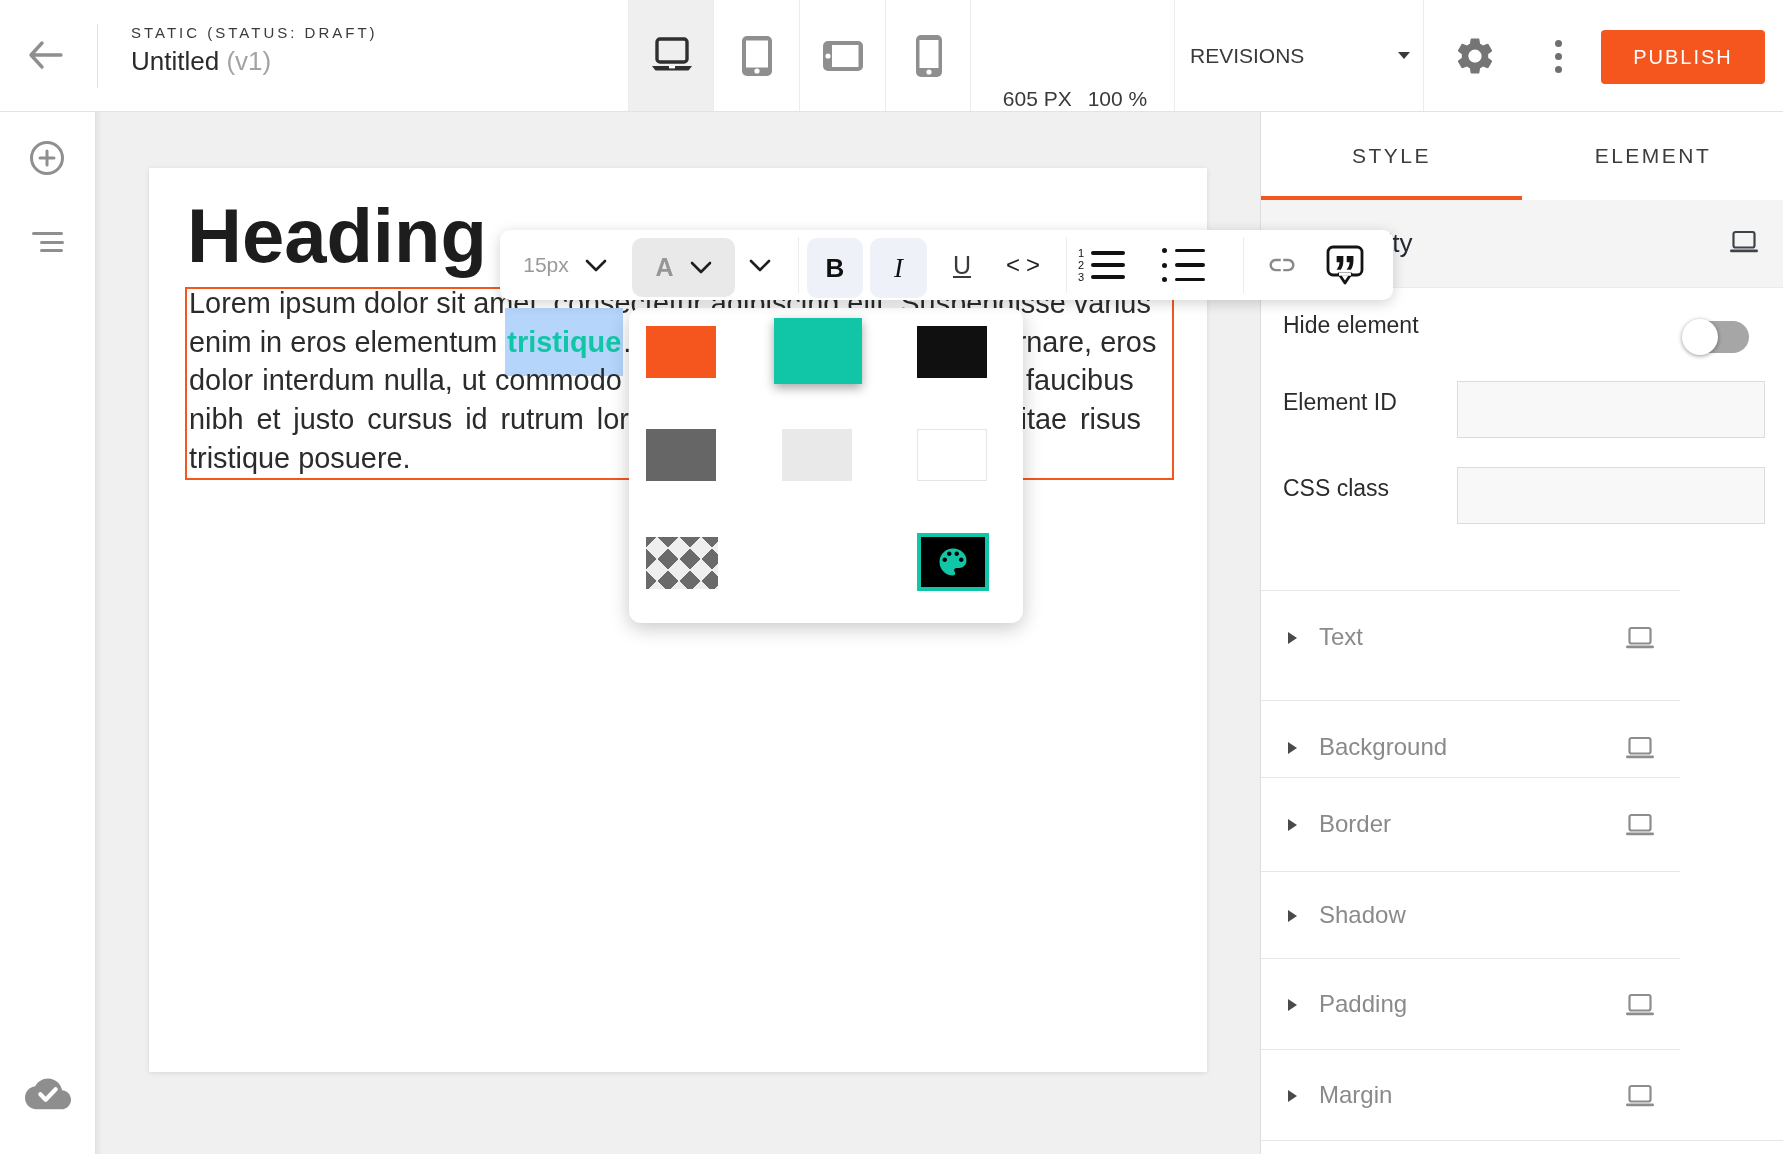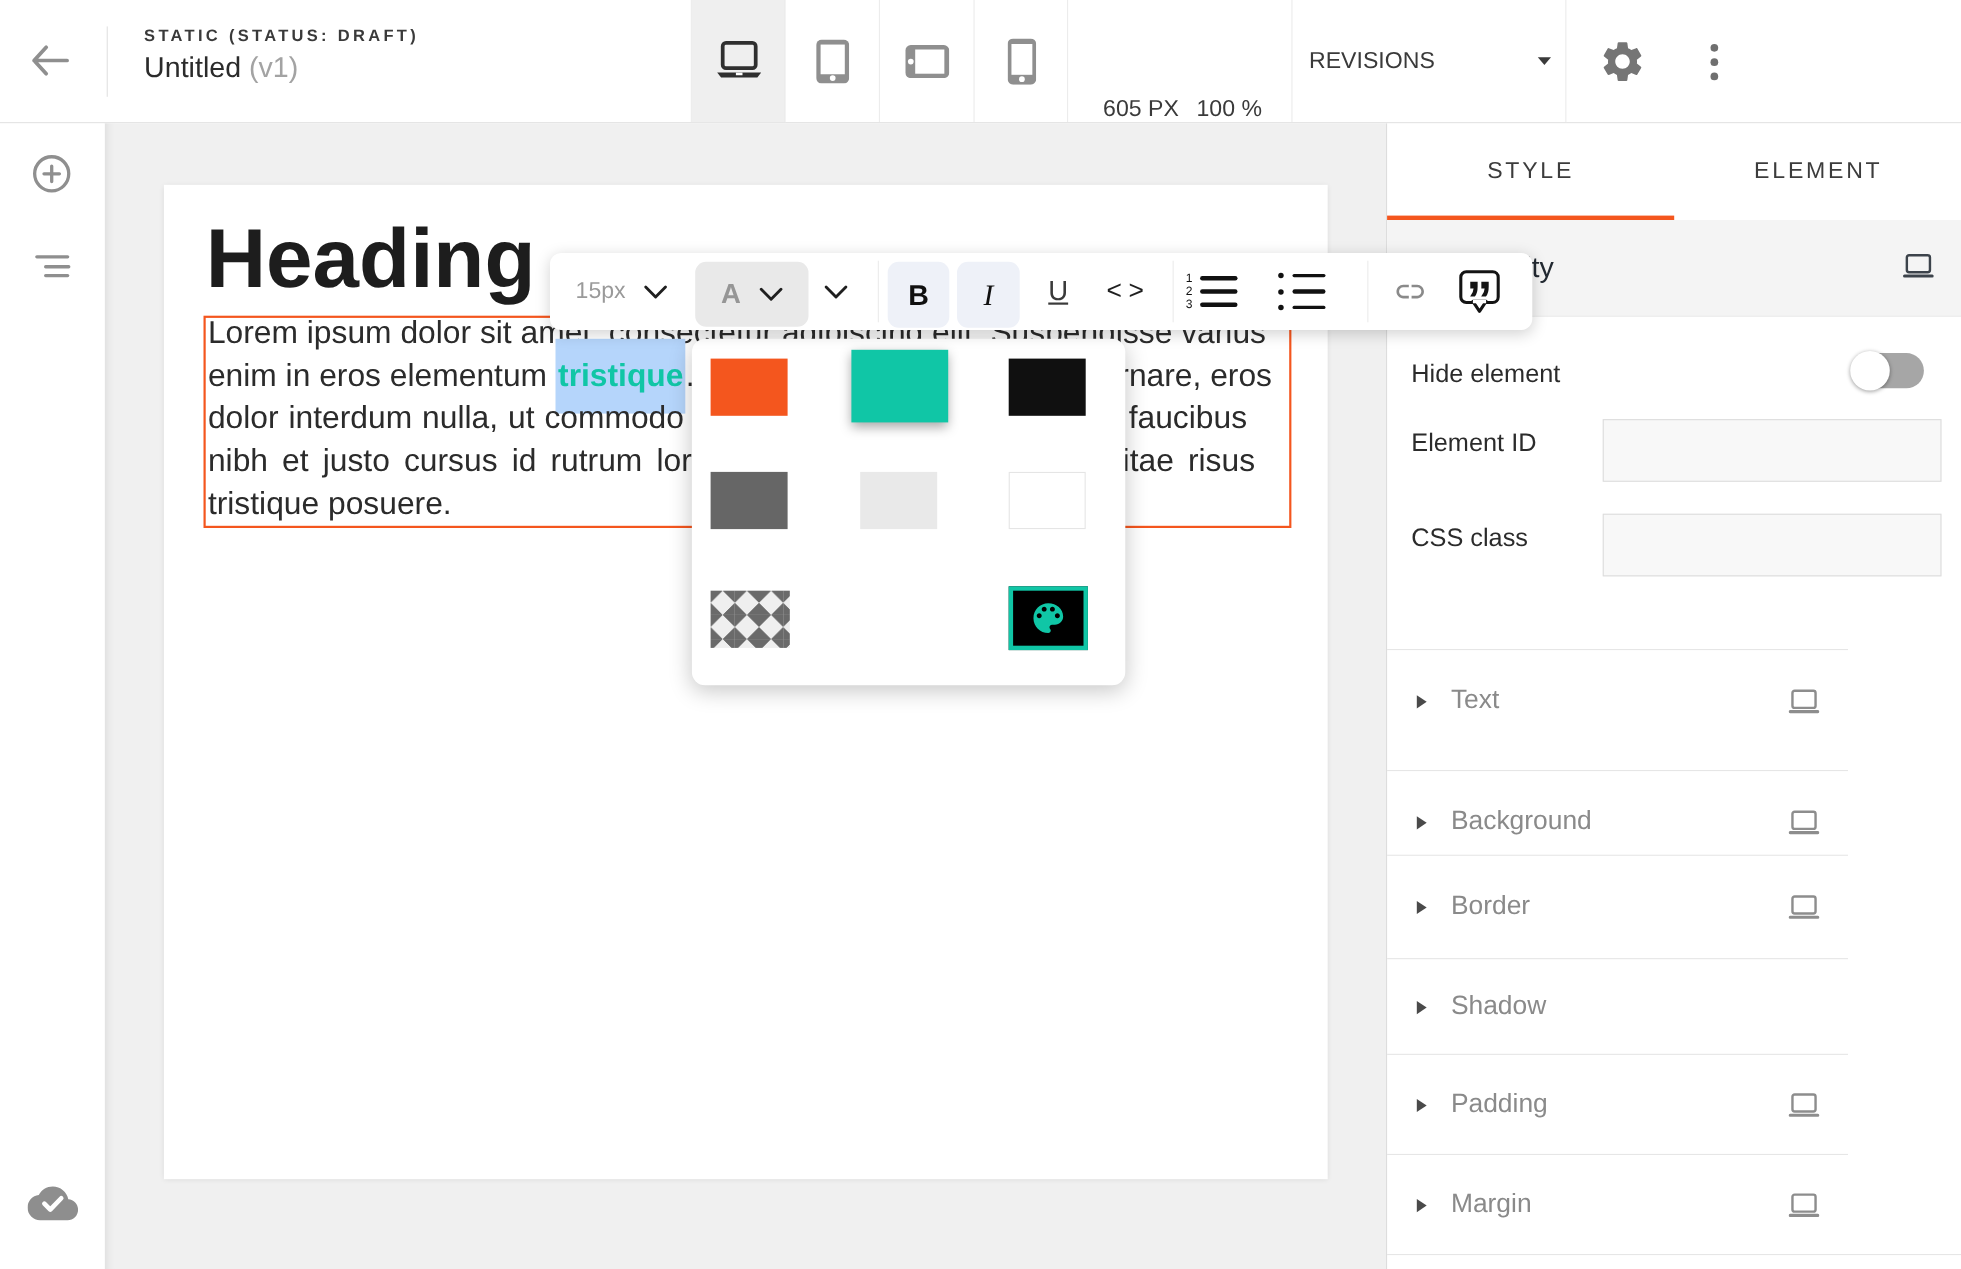--- a/index.html
+++ b/index.html
@@ -12,21 +12,21 @@
     --border:#e6e6e6;
   }
   *{margin:0;padding:0;box-sizing:border-box}
   html,body{width:1783px;height:1154px}
   body{font-family:"Liberation Sans",sans-serif;background:#fff;position:relative;overflow:hidden;color:var(--ink)}
   
   #topbar{position:absolute;left:0;top:0;width:1783px;height:112px;background:#fff;border-bottom:1px solid #e3e3e3;z-index:40}
   .tb-divider{position:absolute;top:0;width:1px;height:111px;background:#ececec}
   .tb-divider.short{top:24px;height:64px;background:#e2e2e2}
   #back-btn{position:absolute;left:26px;top:38px;width:40px;height:36px;cursor:pointer}
-  #status-label{position:absolute;left:131px;top:24px;font-size:15px;letter-spacing:3px;color:#3a3a3a;font-weight:700}
+  #status-label{position:absolute;left:131px;top:24px;font-size:15px;letter-spacing:3px;color:#3a3a3a;font-weight:400}
   #page-title{position:absolute;left:131px;top:46px;font-size:26px;color:#2b2b2b}
   #page-title .ver{color:#a3a3a3}
   .dev-tile{position:absolute;top:0;width:85px;height:111px;display:flex;align-items:center;justify-content:center}
   .dev-tile.active{background:#efefef}
   #zoom-group{position:absolute;left:980px;top:0;width:190px;height:111px;display:flex;align-items:flex-end;justify-content:center;gap:16px;font-size:21px;color:#3a3a3a}
   #revisions-btn{position:absolute;left:1190px;top:0;width:220px;height:111px;display:flex;align-items:center;justify-content:space-between;gap:12px;font-size:21px;color:#3a3a3a;cursor:pointer}
   .caret-down{width:0;height:0;border-left:6px solid transparent;border-right:6px solid transparent;border-top:7px solid #3a3a3a}
   #gear-btn{position:absolute;left:1453px;top:34px;width:44px;height:44px;cursor:pointer}
   #kebab-btn{position:absolute;left:1546px;top:33px;width:24px;height:46px;display:flex;flex-direction:column;align-items:center;justify-content:center;gap:6px;cursor:pointer}
   #kebab-btn span{width:7px;height:7px;border-radius:50%;background:#6f6f6f}
@@ -152,20 +152,21 @@
   <div id="gear-btn">
     <svg width="44" height="44" viewBox="0 0 24 24">
       <path fill="#757575" d="M19.14 12.94c.04-.3.06-.61.06-.94 0-.32-.02-.64-.07-.94l2.03-1.58c.18-.14.23-.41.12-.61l-1.92-3.32c-.12-.22-.37-.29-.59-.22l-2.39.96c-.5-.38-1.03-.7-1.62-.94l-.36-2.54c-.04-.24-.24-.41-.48-.41h-3.84c-.24 0-.43.17-.47.41l-.36 2.54c-.59.24-1.13.57-1.62.94l-2.39-.96c-.22-.08-.47 0-.59.22L2.74 8.87c-.12.21-.08.47.12.61l2.03 1.58c-.05.3-.09.63-.09.94s.02.64.07.94l-2.03 1.58c-.18.14-.23.41-.12.61l1.92 3.32c.12.22.37.29.59.22l2.39-.96c.5.38 1.03.7 1.62.94l.36 2.54c.05.24.24.41.48.41h3.84c.24 0 .44-.17.47-.41l.36-2.54c.59-.24 1.13-.56 1.62-.94l2.39.96c.22.08.47 0 .59-.22l1.92-3.32c.12-.22.07-.47-.12-.61l-2.01-1.58zM12 15.6c-1.98 0-3.6-1.62-3.6-3.6s1.62-3.6 3.6-3.6 3.6 1.62 3.6 3.6-1.62 3.6-3.6 3.6z"></path>
     </svg>
   </div>
   <div id="kebab-btn">
     <span></span>
       <span></span>
       <span></span>
   </div>
+  <div id="publish-btn">PUBLISH</div>
 </div>
 
 <div id="left-rail">
   <div id="add-btn">
     <svg width="38" height="38" viewBox="0 0 38 38">
       <circle cx="19" cy="19" r="15.5" fill="none" stroke="#8f8f8f" stroke-width="3"></circle>
       <path d="M19 12 V26 M12 19 H26" stroke="#8f8f8f" stroke-width="3" stroke-linecap="round"></path>
     </svg>
   </div>
   <div id="layers-btn">
@@ -285,21 +286,21 @@
   <div id="vis-header">
     <span class="tri"></span>
     <div class="ttl">Visibility</div>
     <span class="lap">
       <svg width="28" height="24" viewBox="0 0 28 24">
           <rect x="3.5" y="2" width="21" height="15.5" rx="2" fill="none" stroke="currentColor" stroke-width="2.2"></rect>
           <rect x="0" y="19.5" width="28" height="2.8" rx="1.4" fill="currentColor"></rect>
         </svg>
     </span>
   </div>
-  <div class="fieldlabel" style="top:214px">Hide element</div>
+  <div class="fieldlabel" style="top:200px">Hide element</div>
   <div id="hide-toggle">
       <div class="knob"></div>
     </div>
   <div class="fieldlabel" style="top:277px">Element ID</div>
   <input class="panel-input" style="top: 269px;">
   <div class="fieldlabel" style="top:363px">CSS class</div>
   <input class="panel-input" style="top: 355px;">
   <div id="acc-rows">
       <div class="acc-row" style="top: 478px; height: 94px;">
         <span class="tri" style="top:41px"></span>

